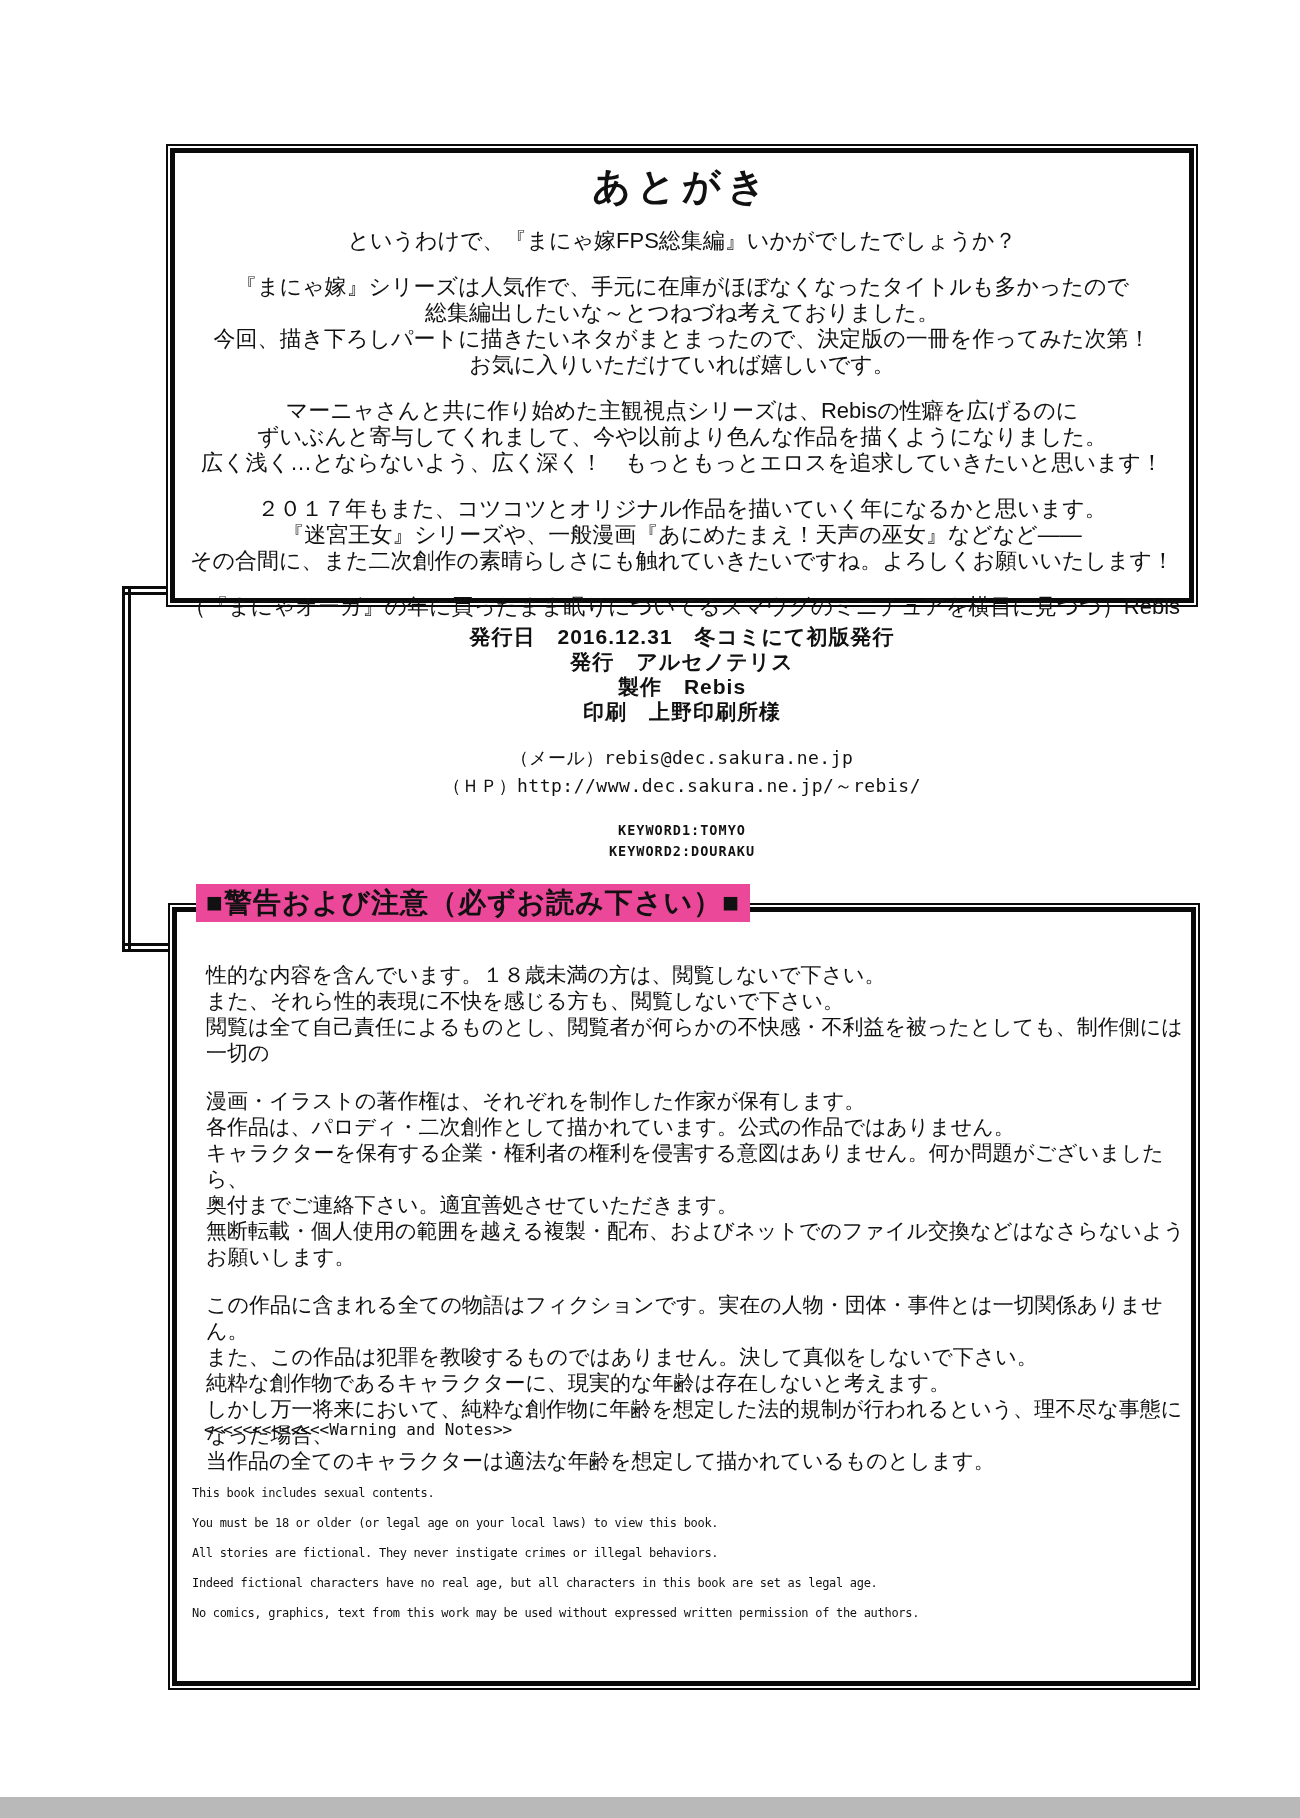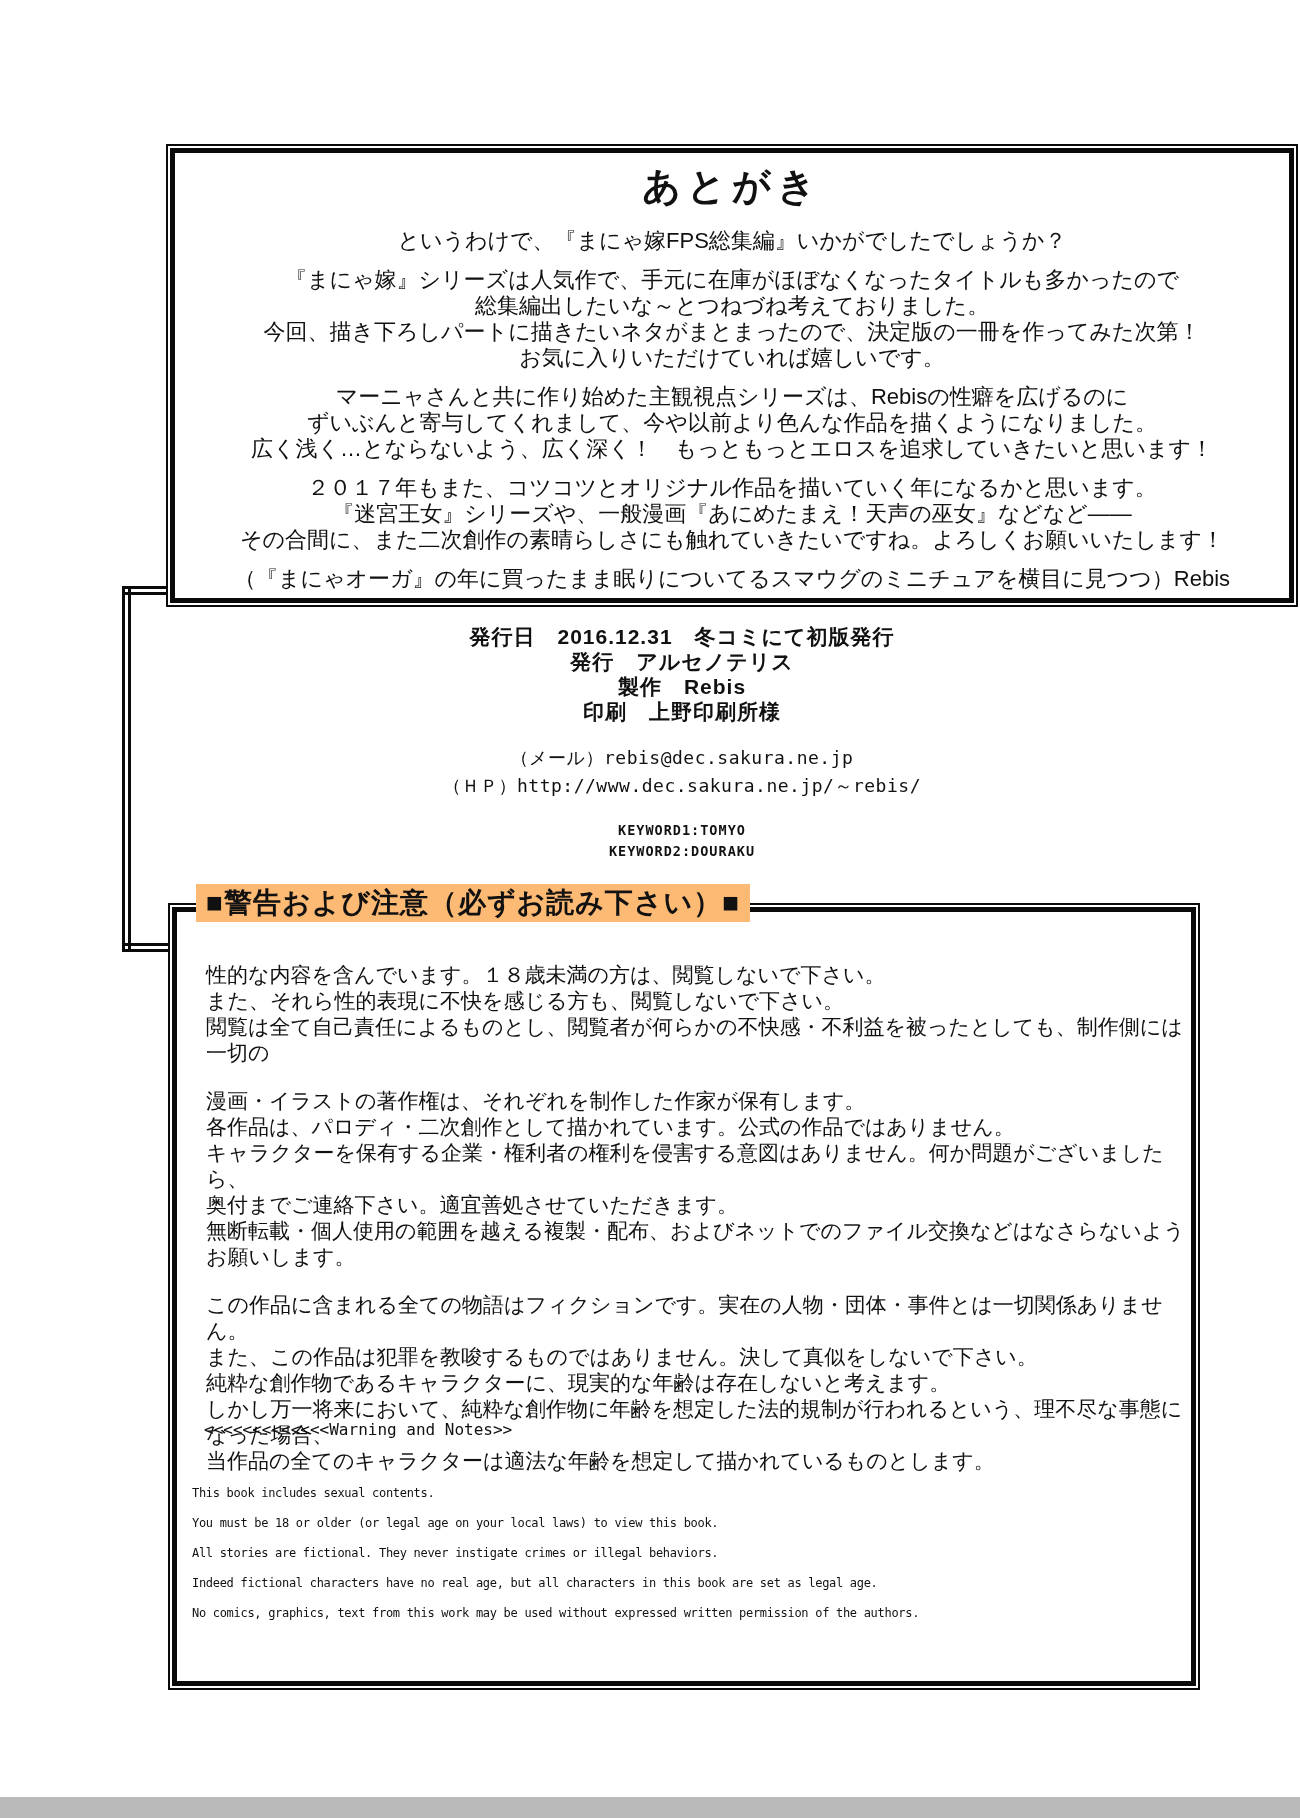--- a/index.html
+++ b/index.html
@@ -8,46 +8,46 @@
   .jp{font-family:"Liberation Sans","DejaVu Sans",sans-serif;}
   .mono{font-family:"DejaVu Sans Mono","Liberation Mono",monospace;}
   
   .dbox{position:absolute;border:2px solid #0a0a0a;background:#fff;box-sizing:border-box;}
   .dbox .inner{position:absolute;top:2px;left:2px;right:2px;bottom:2px;border:5px solid #0a0a0a;}
   
   .vline{position:absolute;width:9px;border-left:3px solid #0a0a0a;border-right:3px solid #0a0a0a;box-sizing:border-box;}
   .hline{position:absolute;height:9px;border-top:3px solid #0a0a0a;border-bottom:3px solid #0a0a0a;box-sizing:border-box;}
   .af-content{position:absolute;top:9px;left:9px;right:9px;bottom:9px;text-align:center;}
   .af-title{font-size:38px;font-weight:900;letter-spacing:6px;margin-top:6px;}
-  .af-p{font-size:22px;line-height:26px;margin-top:13px;}
+  .af-p{font-size:22px;line-height:26px;margin-top:20px;}
   .af-p.first{margin-top:16px;}
   .center-col{position:absolute;left:166px;width:1032px;text-align:center;}
   .colophon{font-size:21px;line-height:25px;font-weight:bold;letter-spacing:1px;}
   .contact{font-size:18px;line-height:28px;letter-spacing:0.5px;}
   .keywords{font-size:13.5px;line-height:21px;font-weight:bold;letter-spacing:1px;}
-  .warn-header{position:absolute;left:196px;top:884px;background:#fdba74;padding:0 10px;
+  .warn-header{position:absolute;left:196px;top:884px;background:#ec4899;padding:0 10px;
                font-size:28px;font-weight:bold;letter-spacing:1px;z-index:6;white-space:nowrap;}
   .warn-text{position:absolute;left:206px;width:990px;font-size:21px;line-height:26px;z-index:4;}
   .warn-text .para{margin-top:22px;}
   .warn-text .para.first{margin-top:14px;}
   .en-heading{position:absolute;left:204px;top:1420px;font-size:16px;letter-spacing:0;z-index:4;white-space:nowrap;}
   .en-lines{position:absolute;left:192px;top:1478px;font-size:12px;line-height:30px;letter-spacing:-0.3px;z-index:4;white-space:nowrap;}
   .bottom-edge{position:absolute;left:0;top:1797px;width:1300px;height:21px;background:#b9b9b9;}
   .z2{z-index:2;} .z3{z-index:3;}
 </style>
 </head>
 <body>
 
 <div class="page">
 
   <div class="vline z2" style="left:122px;top:586px;height:366px;"></div>
   <div class="hline z2" style="left:122px;top:586px;width:50px;"></div>
   <div class="hline z2" style="left:122px;top:943px;width:54px;"></div>
 
-  <div class="dbox z3" style="left:166px;top:144px;width:1132px;height:463px;">
+  <div class="dbox z3" style="left:166px;top:144px;width:1032px;height:463px;">
     <div class="inner"></div>
     <div class="af-content jp">
       <div class="af-title">あとがき</div>
       <div class="af-p first">
         <div>というわけで、『まにゃ嫁FPS総集編』いかがでしたでしょうか？</div>
       </div>
       <div class="af-p">
         <div>『まにゃ嫁』シリーズは人気作で、手元に在庫がほぼなくなったタイトルも多かったので</div>
         <div>総集編出したいな～とつねづね考えておりました。</div>
         <div>今回、描き下ろしパートに描きたいネタがまとまったので、決定版の一冊を作ってみた次第！</div>

